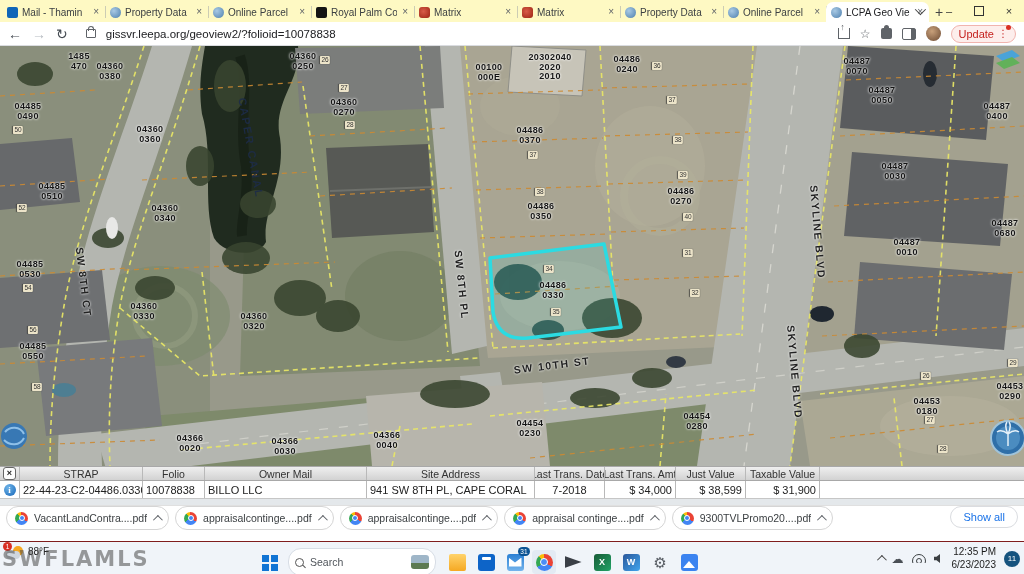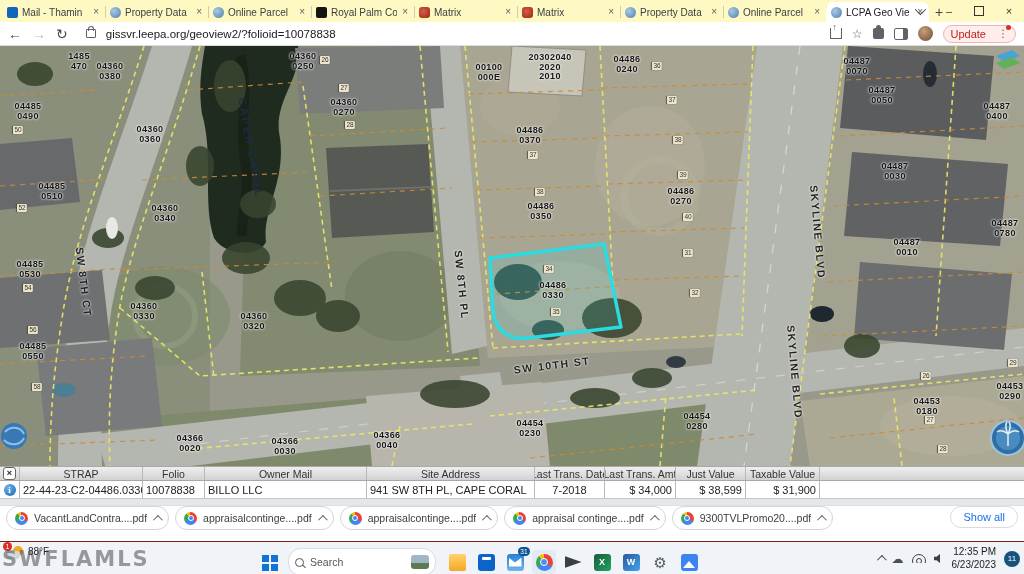--- a/index.html
+++ b/index.html
@@ -34,21 +34,21 @@
   .url{font-size:11.5px;color:#202124;flex:0 1 auto;}
   .tb-spacer{flex:1;}
   .tb-ic{color:#5f6368;font-size:12px;}
   .share-ic{width:10px;height:10px;border:1.2px solid #5f6368;border-top:none;position:relative;}
   .share-ic::before{content:"↑";position:absolute;left:1.5px;top:-6px;font-size:9px;color:#5f6368;}
   .puzzle{width:11px;height:11px;background:#5f6368;border-radius:2px;position:relative;}
   .puzzle::before{content:"";position:absolute;left:3px;top:-3px;width:5px;height:5px;background:#5f6368;border-radius:50%;}
   .panel-ic{width:12px;height:10px;border:1.2px solid #5f6368;border-radius:2px;position:relative;}
   .panel-ic::before{content:"";position:absolute;right:0;top:0;width:4px;height:10px;background:#5f6368;}
   .avatar{width:15px;height:15px;border-radius:50%;background:radial-gradient(circle at 40% 35%,#c8a07a,#6b4a33);}
-  .update-btn{display:flex;align-items:center;gap:12px;border:1px solid #f1b4ae;background:#fdeeec;color:#c5221f;
+  .update-btn{display:flex;align-items:center;gap:4px;border:1px solid #f1b4ae;background:#fdeeec;color:#c5221f;
               border-radius:11px;padding:2px 7px;font-size:11px;position:relative;}
   .update-btn .kebab{color:#c5221f;font-size:10px;}
   .update-btn .dot{position:absolute;right:4px;top:-1px;width:5px;height:5px;border-radius:50%;background:#d93025;}
   
   .map{position:absolute;left:0;top:46px;width:1024px;height:420px;background:#98998a;overflow:hidden;}
   .map svg{position:absolute;left:0;top:0;}
   .plabel{position:absolute;transform:translate(-50%,-50%) rotate(var(--rot,0deg));text-align:center;
           font-size:9px;font-weight:bold;color:#151515;line-height:1.08;letter-spacing:.4px;
           text-shadow:0 0 2px rgba(255,255,255,.95),0 0 3px rgba(255,255,255,.8);white-space:nowrap;}
   .plabel span{display:block;}
@@ -492,21 +492,21 @@
         <div class="plabel" style="left: 997px; top: 66px;">
     <span>04487</span>
           <span>0400</span>
   </div>
         <div class="plabel" style="left: 895px; top: 126px;">
     <span>04487</span>
           <span>0030</span>
   </div>
         <div class="plabel" style="left: 1005px; top: 183px;">
     <span>04487</span>
-          <span>0780</span>
+          <span>0680</span>
   </div>
         <div class="plabel" style="left: 907px; top: 202px;">
     <span>04487</span>
           <span>0010</span>
   </div>
         <div class="plabel" style="left: 190px; top: 398px;">
     <span>04366</span>
           <span>0020</span>
   </div>
         <div class="plabel" style="left: 285px; top: 401px;">

